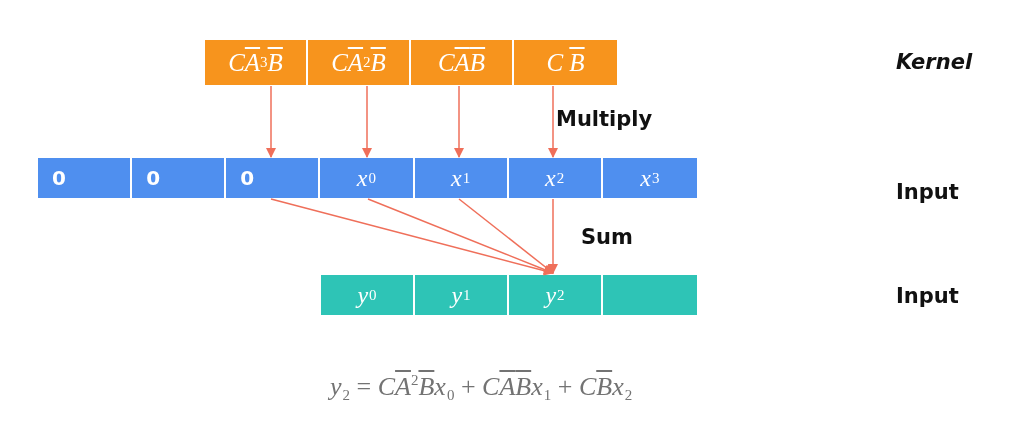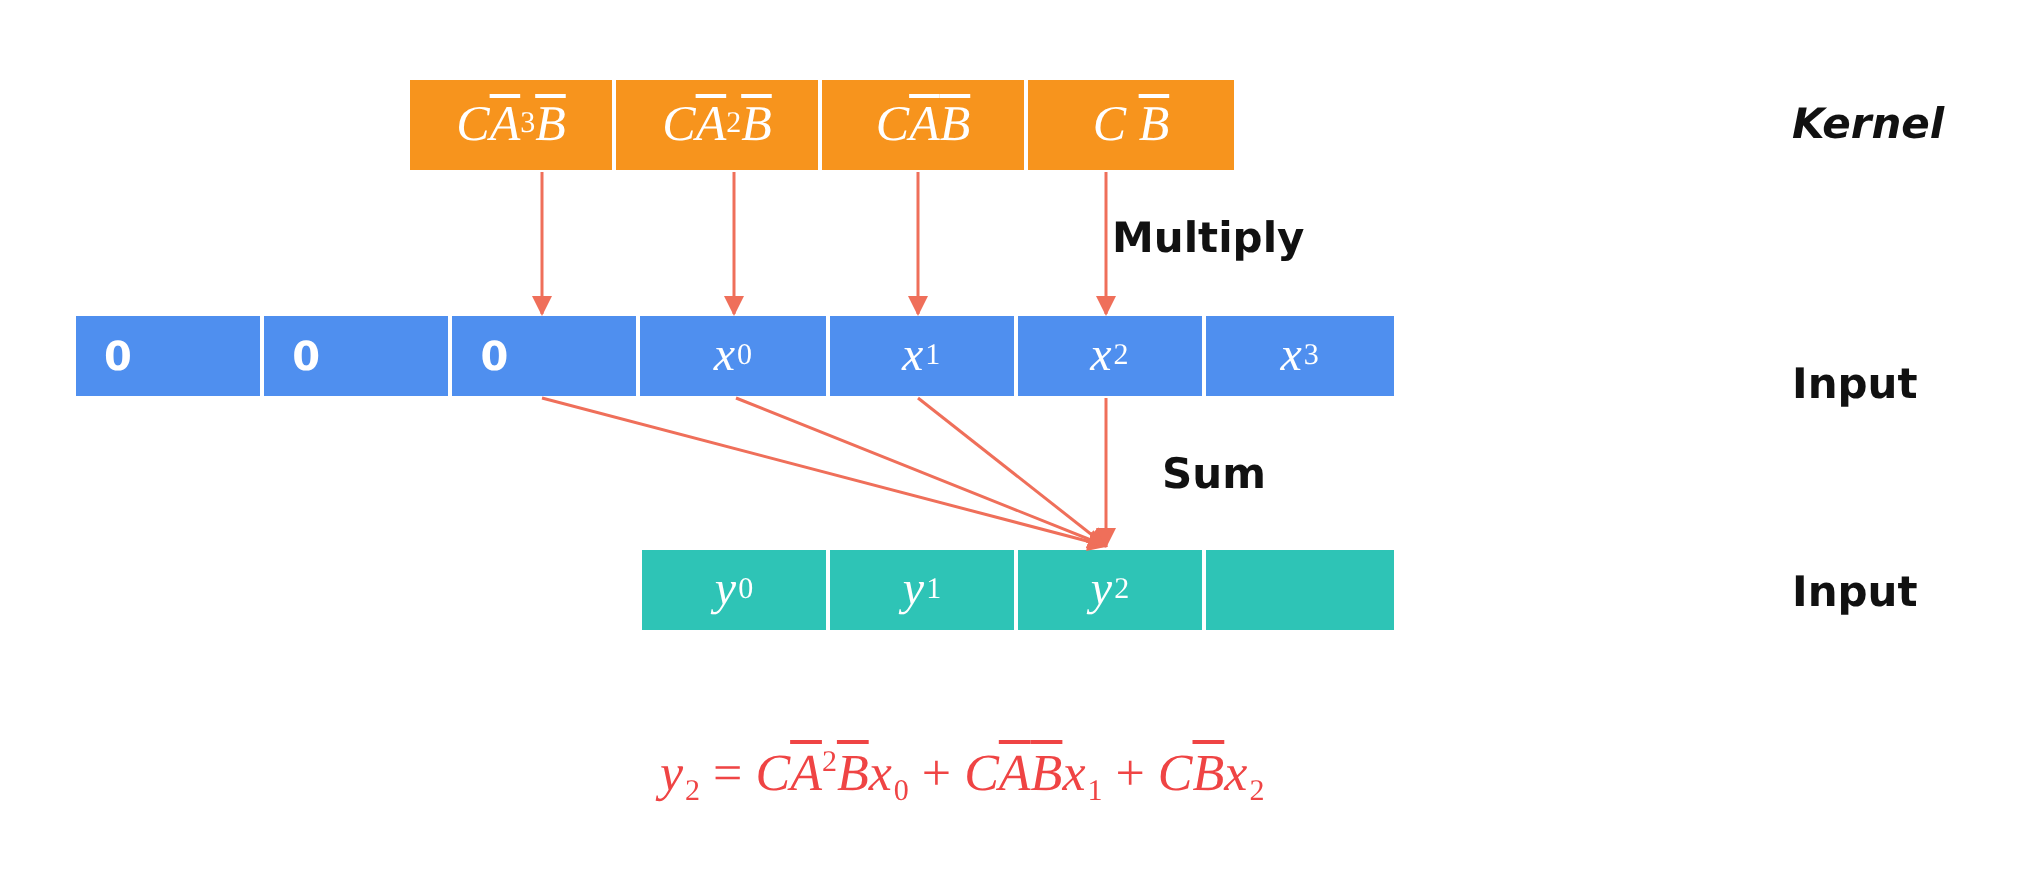--- a/index.html
+++ b/index.html
@@ -20,21 +20,21 @@
                       font-style: italic; font-size: 24px; }
   .output { left: 321px; top: 275px; width: 376px; height: 40px; }
   .output .cell { width: 94px; background: #2ec4b6; }
   sub { font-style: normal; font-size: 15px; vertical-align: -5px; margin-left: 1px; }
   .lbl { position: absolute; font-family: "DejaVu Sans", sans-serif; font-weight: bold;
          color: #111111; font-size: 21px; }
   .ov { text-decoration: overline; }
   sup { font-size: 15px; font-style: normal; }
   svg.arrows { position: absolute; left: 0; top: 0; }
   .eq { position: absolute; left: 330px; top: 372px; font-family: "Liberation Serif", serif;
-        font-style: italic; font-size: 26px; color: #ef4444; white-space: nowrap; }
+        font-style: italic; font-size: 26px; color: #737373; white-space: nowrap; }
 </style>
 </head>
 <body>
 
 <div class="row kernel">
   <div class="cell">
     <span>C</span>
       <span class="ov">A</span>
       <sup>3</sup>
       <span class="ov">B</span>

